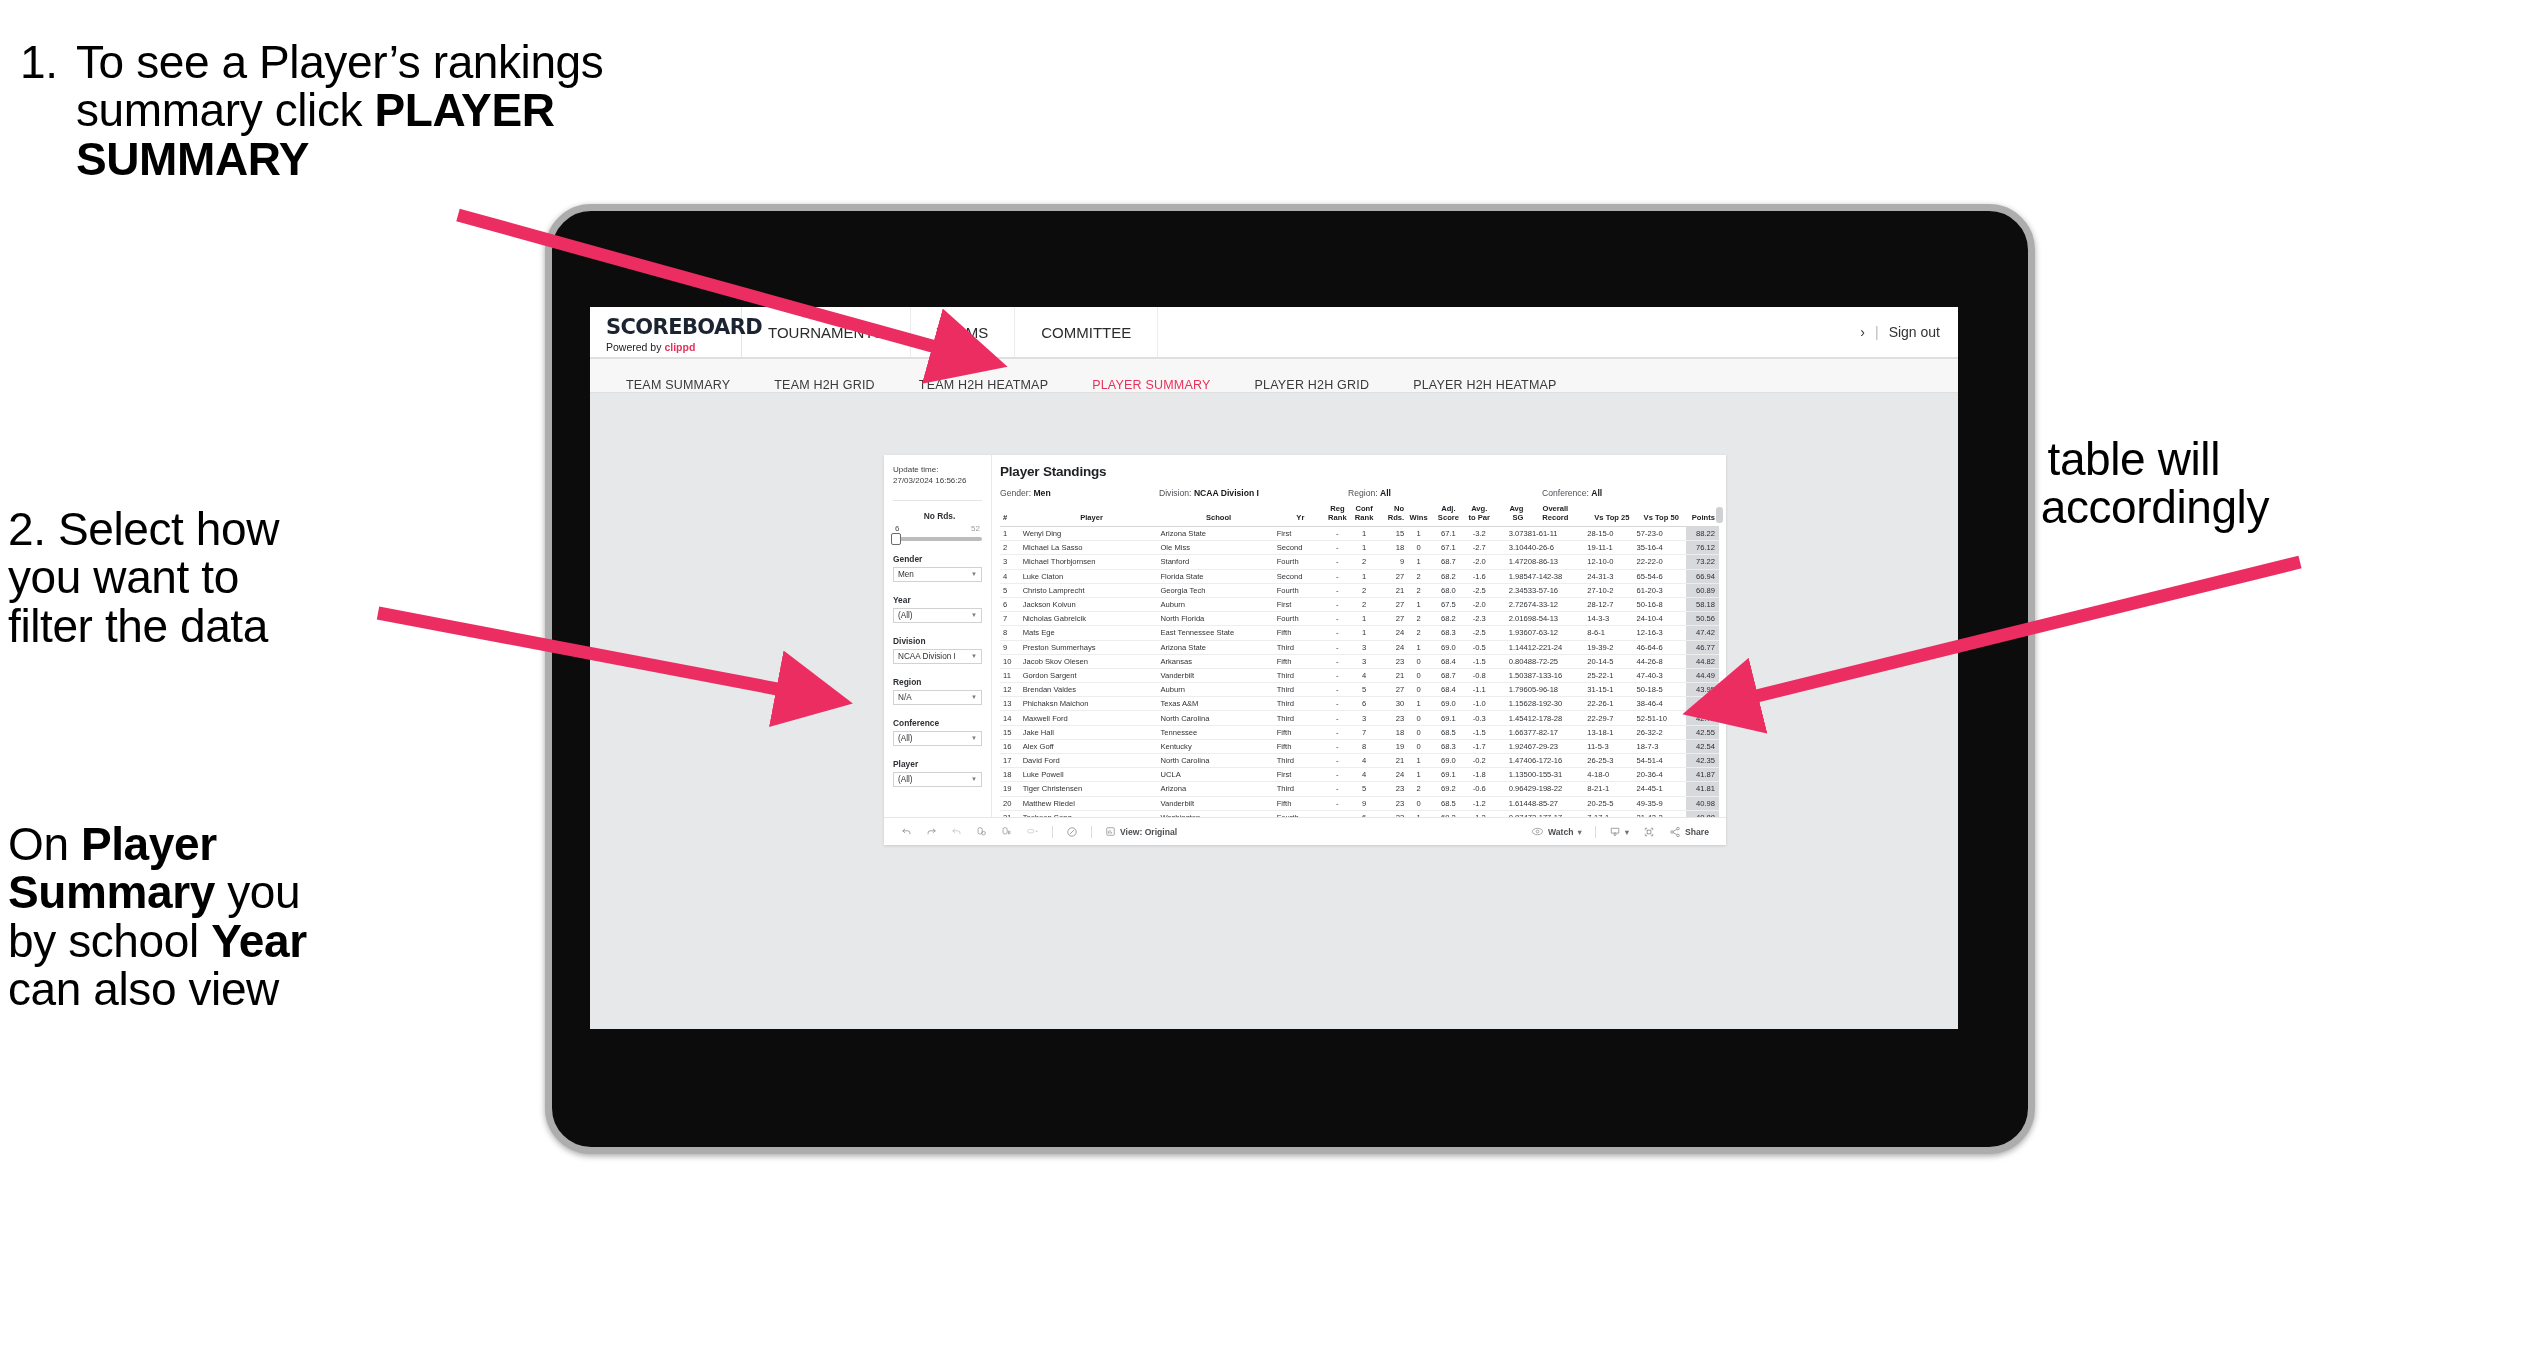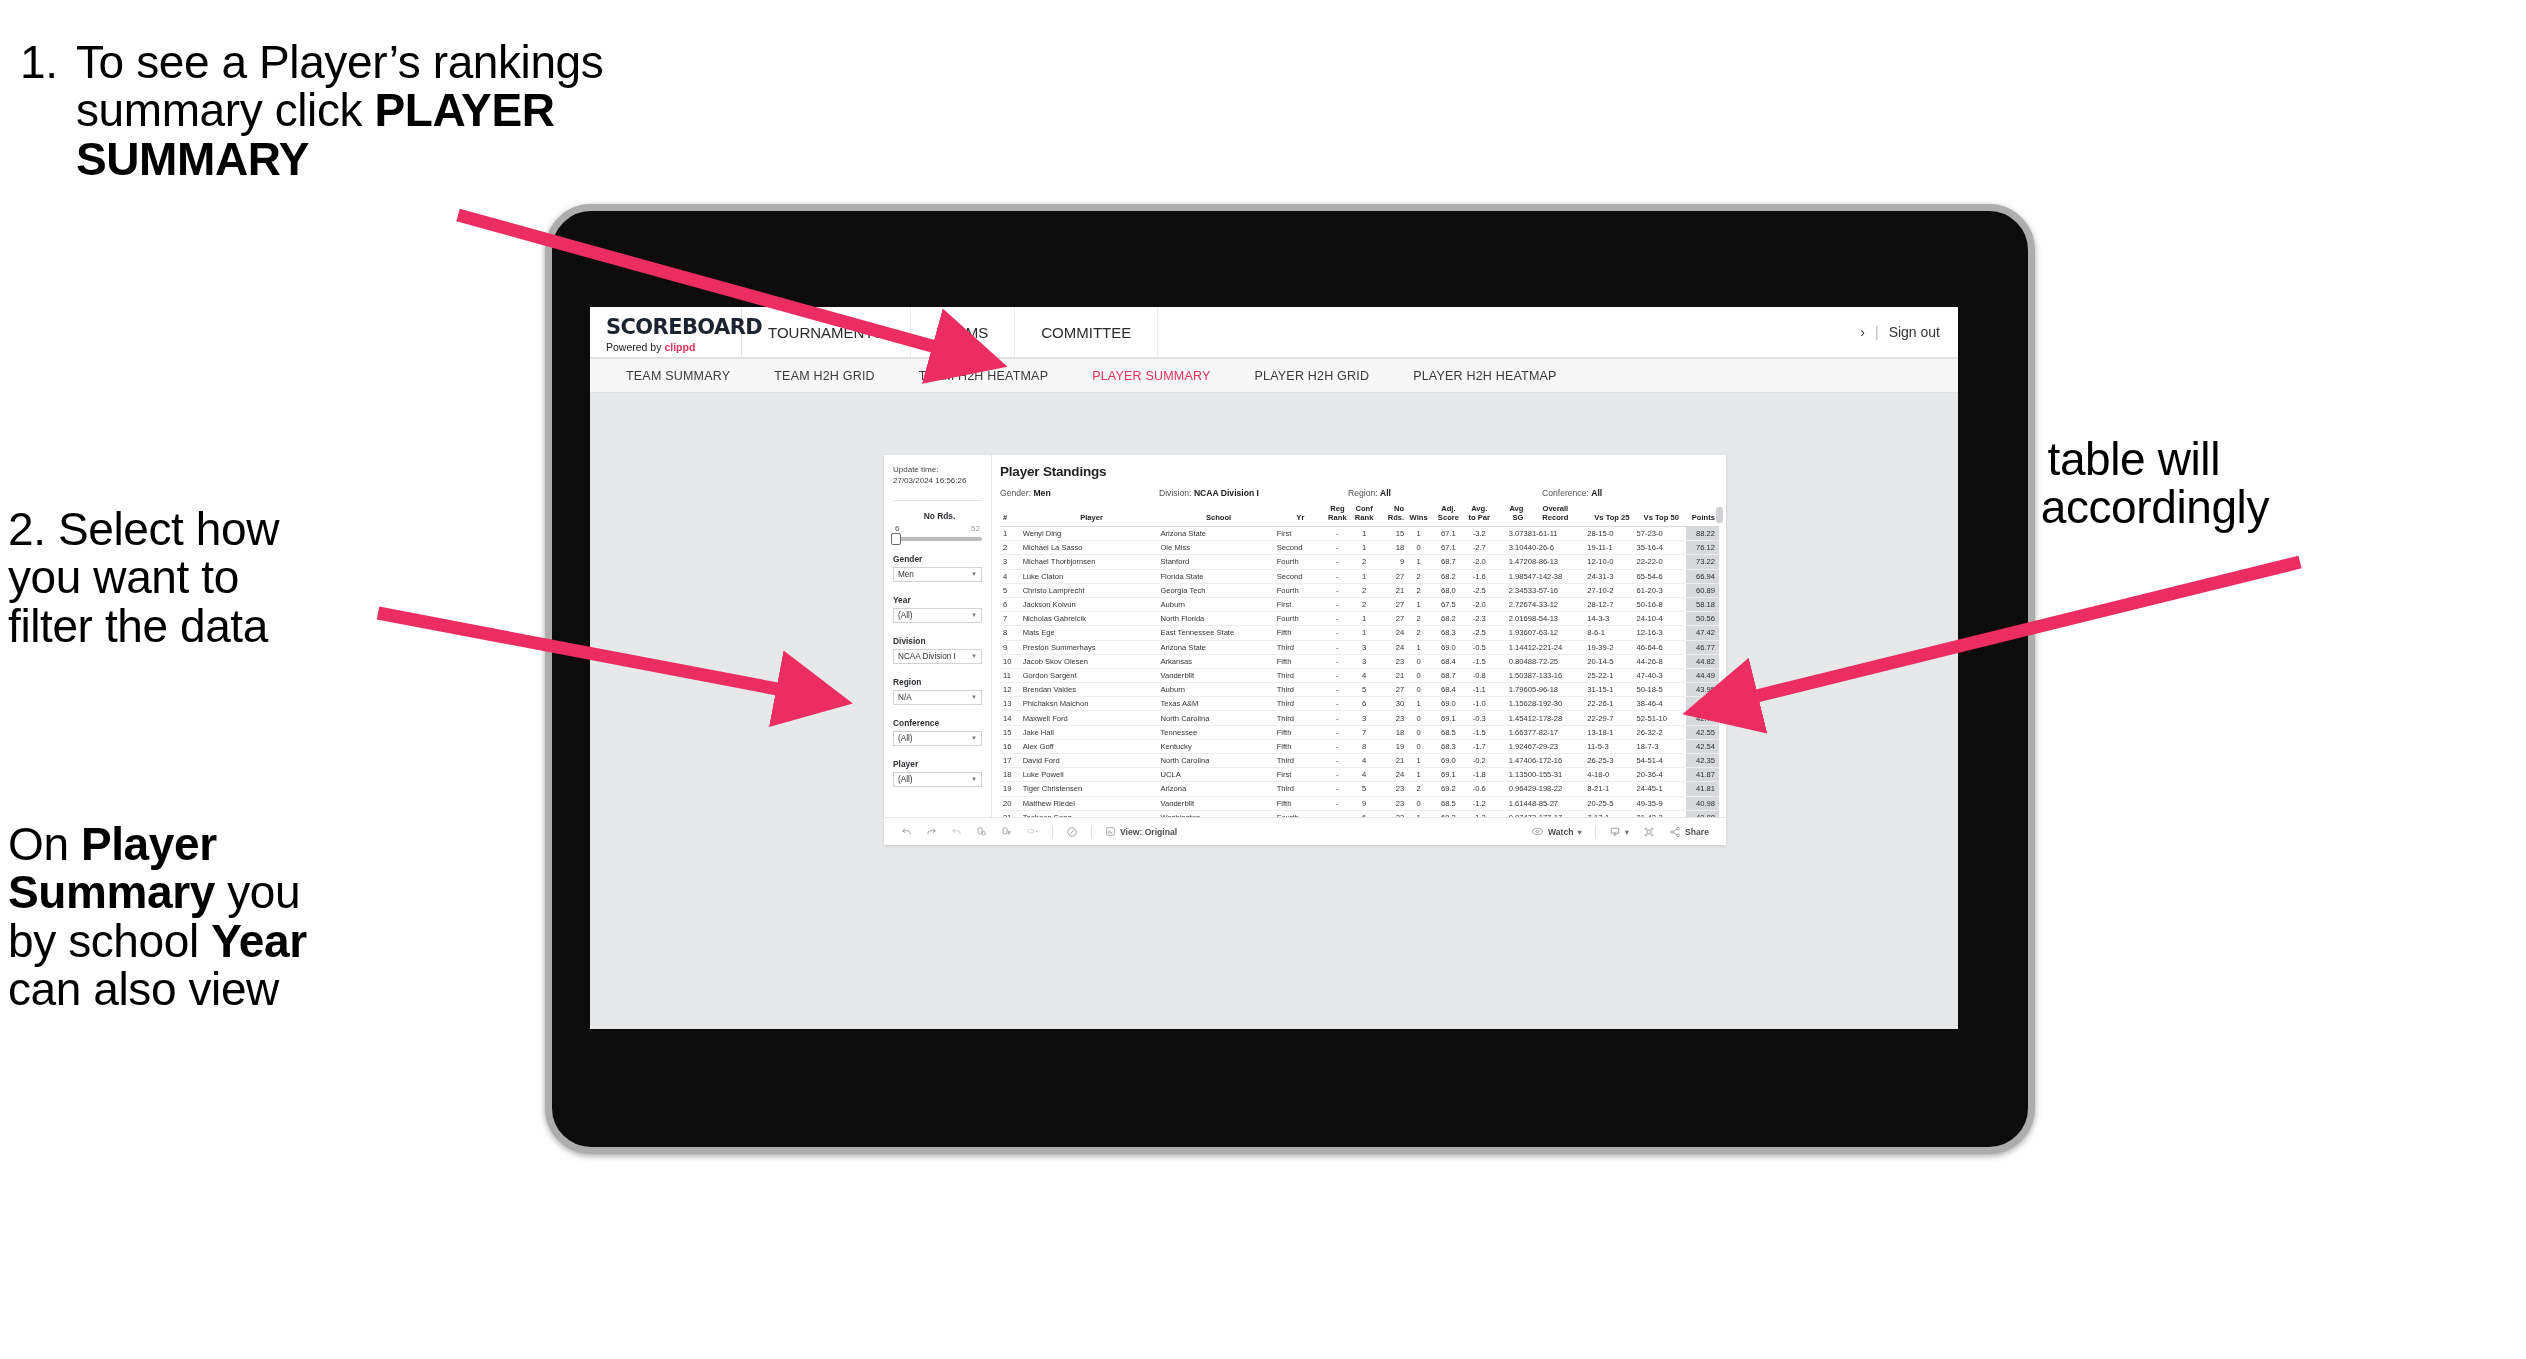--- a/index.html
+++ b/index.html
@@ -79,21 +79,21 @@
   .appbar .right {
     margin-left:auto; display:flex; align-items:center;
     gap:10px; padding-right:18px; font-size:14px; color:#333;
   }
   .appbar .right .sep { color:#b9b9b9; }
 
   
   .tabstrip {
     height: 34px; background:#f7f7f8;
     border-bottom: 1px solid #e0e0e0;
-    display:flex; align-items:center; padding-left: 14px;
+    display:flex; align-items:flex-end; padding-left: 14px;
   }
   .tabstrip .tab {
     font-size: 12.5px; color:#3a3a3a;
     padding: 0 22px; white-space:nowrap;
     letter-spacing: .2px;
   }
   .tabstrip .tab.active { color:#e8315a; }
 
   
   .canvas { position:relative; height: calc(100% - 52px - 34px); background:#e6e8ea; }

